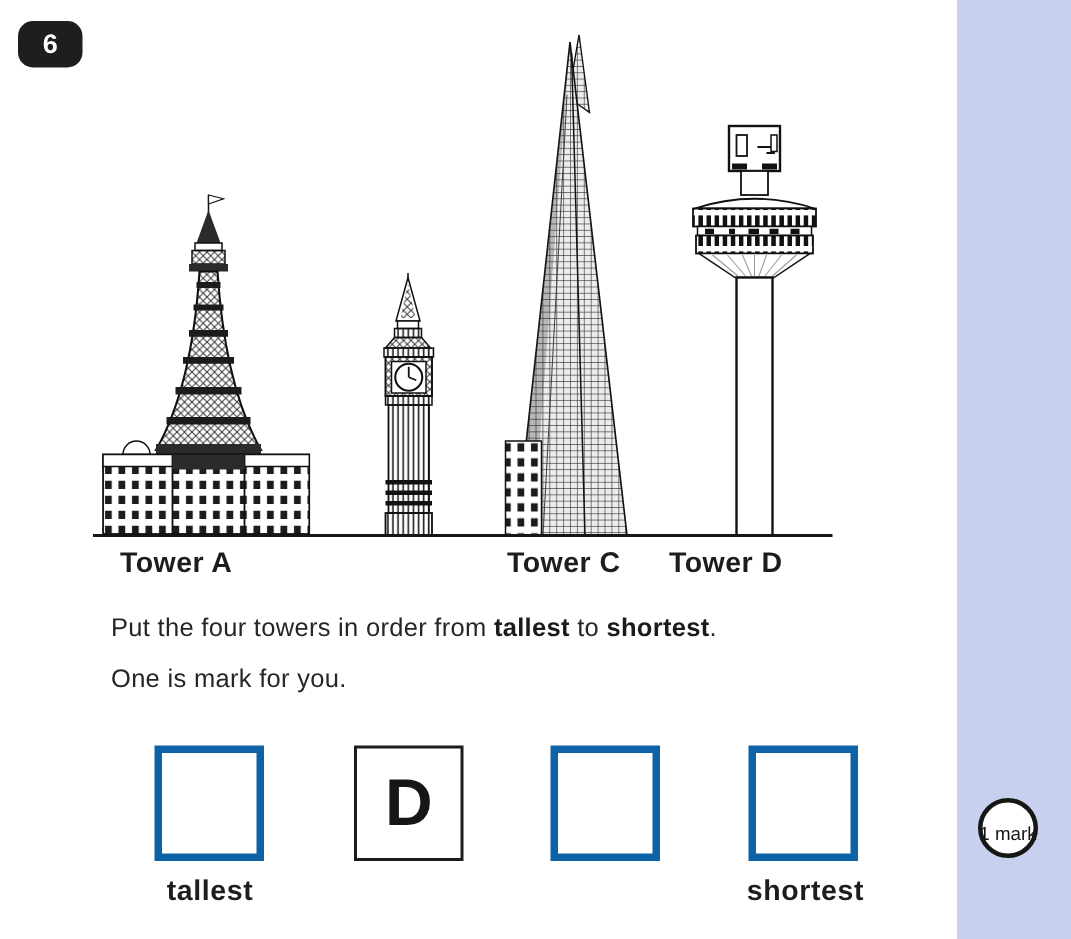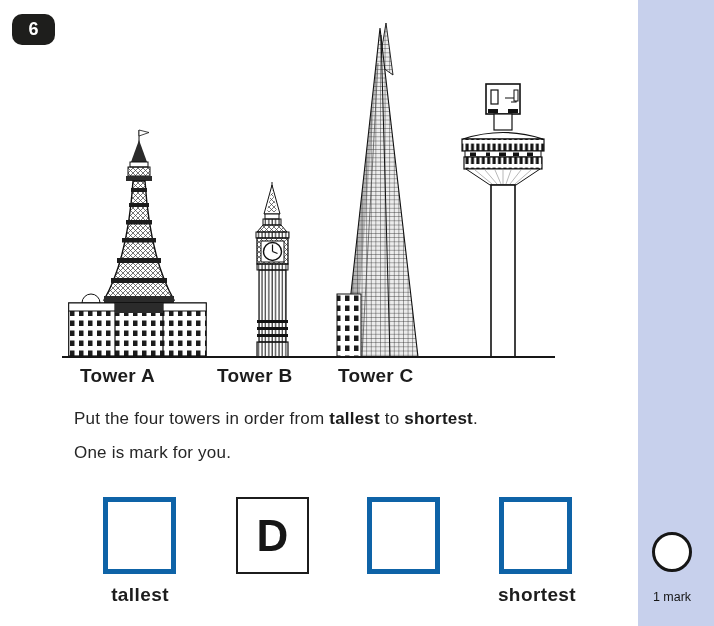--- a/index.html
+++ b/index.html
@@ -35,21 +35,21 @@
   .bx-1 { left:103px; } .bx-2 { left:236px; } .bx-3 { left:367px; } .bx-4 { left:499px; }
   .order-label {
     position:absolute; top:584px; text-align:center; font-weight:bold;
     font-size:19px; color:#1d1d1d; letter-spacing:0.4px;
   }
   .ol-left { left:96px; width:88px; } .ol-right { left:492px; width:90px; }
   .mark-circle {
     position:absolute; left:652px; top:532px; width:40px; height:40px;
     border:3px solid #161616; border-radius:50%; background:#ffffff;
   }
-  .mark-label { position:absolute; left:632px; top:590px; width:80px; text-align:center; font-size:12.5px; color:#161616; }
+  .mark-label { position:absolute; left:632px; top:549px; width:80px; text-align:center; font-size:12.5px; color:#161616; }
   svg { display:block; }
 </style>
 </head>
 <body>
 
 <div class="page">
 
   <svg width="0" height="0" style="position:absolute" aria-hidden="true">
     <defs>
       <pattern id="xhatch" width="5" height="5" patternUnits="userSpaceOnUse">
@@ -156,22 +156,22 @@
     <line x1="44" y1="88" x2="44" y2="102" stroke="#999" stroke-width="0.7"></line>
     <line x1="52" y1="88" x2="47" y2="102" stroke="#999" stroke-width="0.7"></line>
     <line x1="62" y1="88" x2="51" y2="102" stroke="#999" stroke-width="0.7"></line>
     <line x1="72" y1="88" x2="56" y2="102" stroke="#999" stroke-width="0.7"></line>
     <rect x="32" y="103" width="24" height="172" fill="#fff" stroke="#111" stroke-width="1.6"></rect>
   </svg>
 
   <div class="ground-line"></div>
 
   <div class="tower-label tl-a">Tower A</div>
-  <div class="tower-label tl-b">Tower B</div>
   <div class="tower-label tl-c">Tower C</div>
+  <div class="tower-label tl-d">Tower D</div>
 
   <div class="prompt-line prompt-1"><span>Put the four towers in order from </span><b>tallest</b><span> to </span><b>shortest</b><span>.</span></div>
 
   <div class="prompt-line prompt-2">One is mark for you.</div>
 
   <div class="ans-box ans-blue bx-1">
     <span></span>
   </div>
   <div class="ans-box ans-black bx-2">
     <span>D</span>

